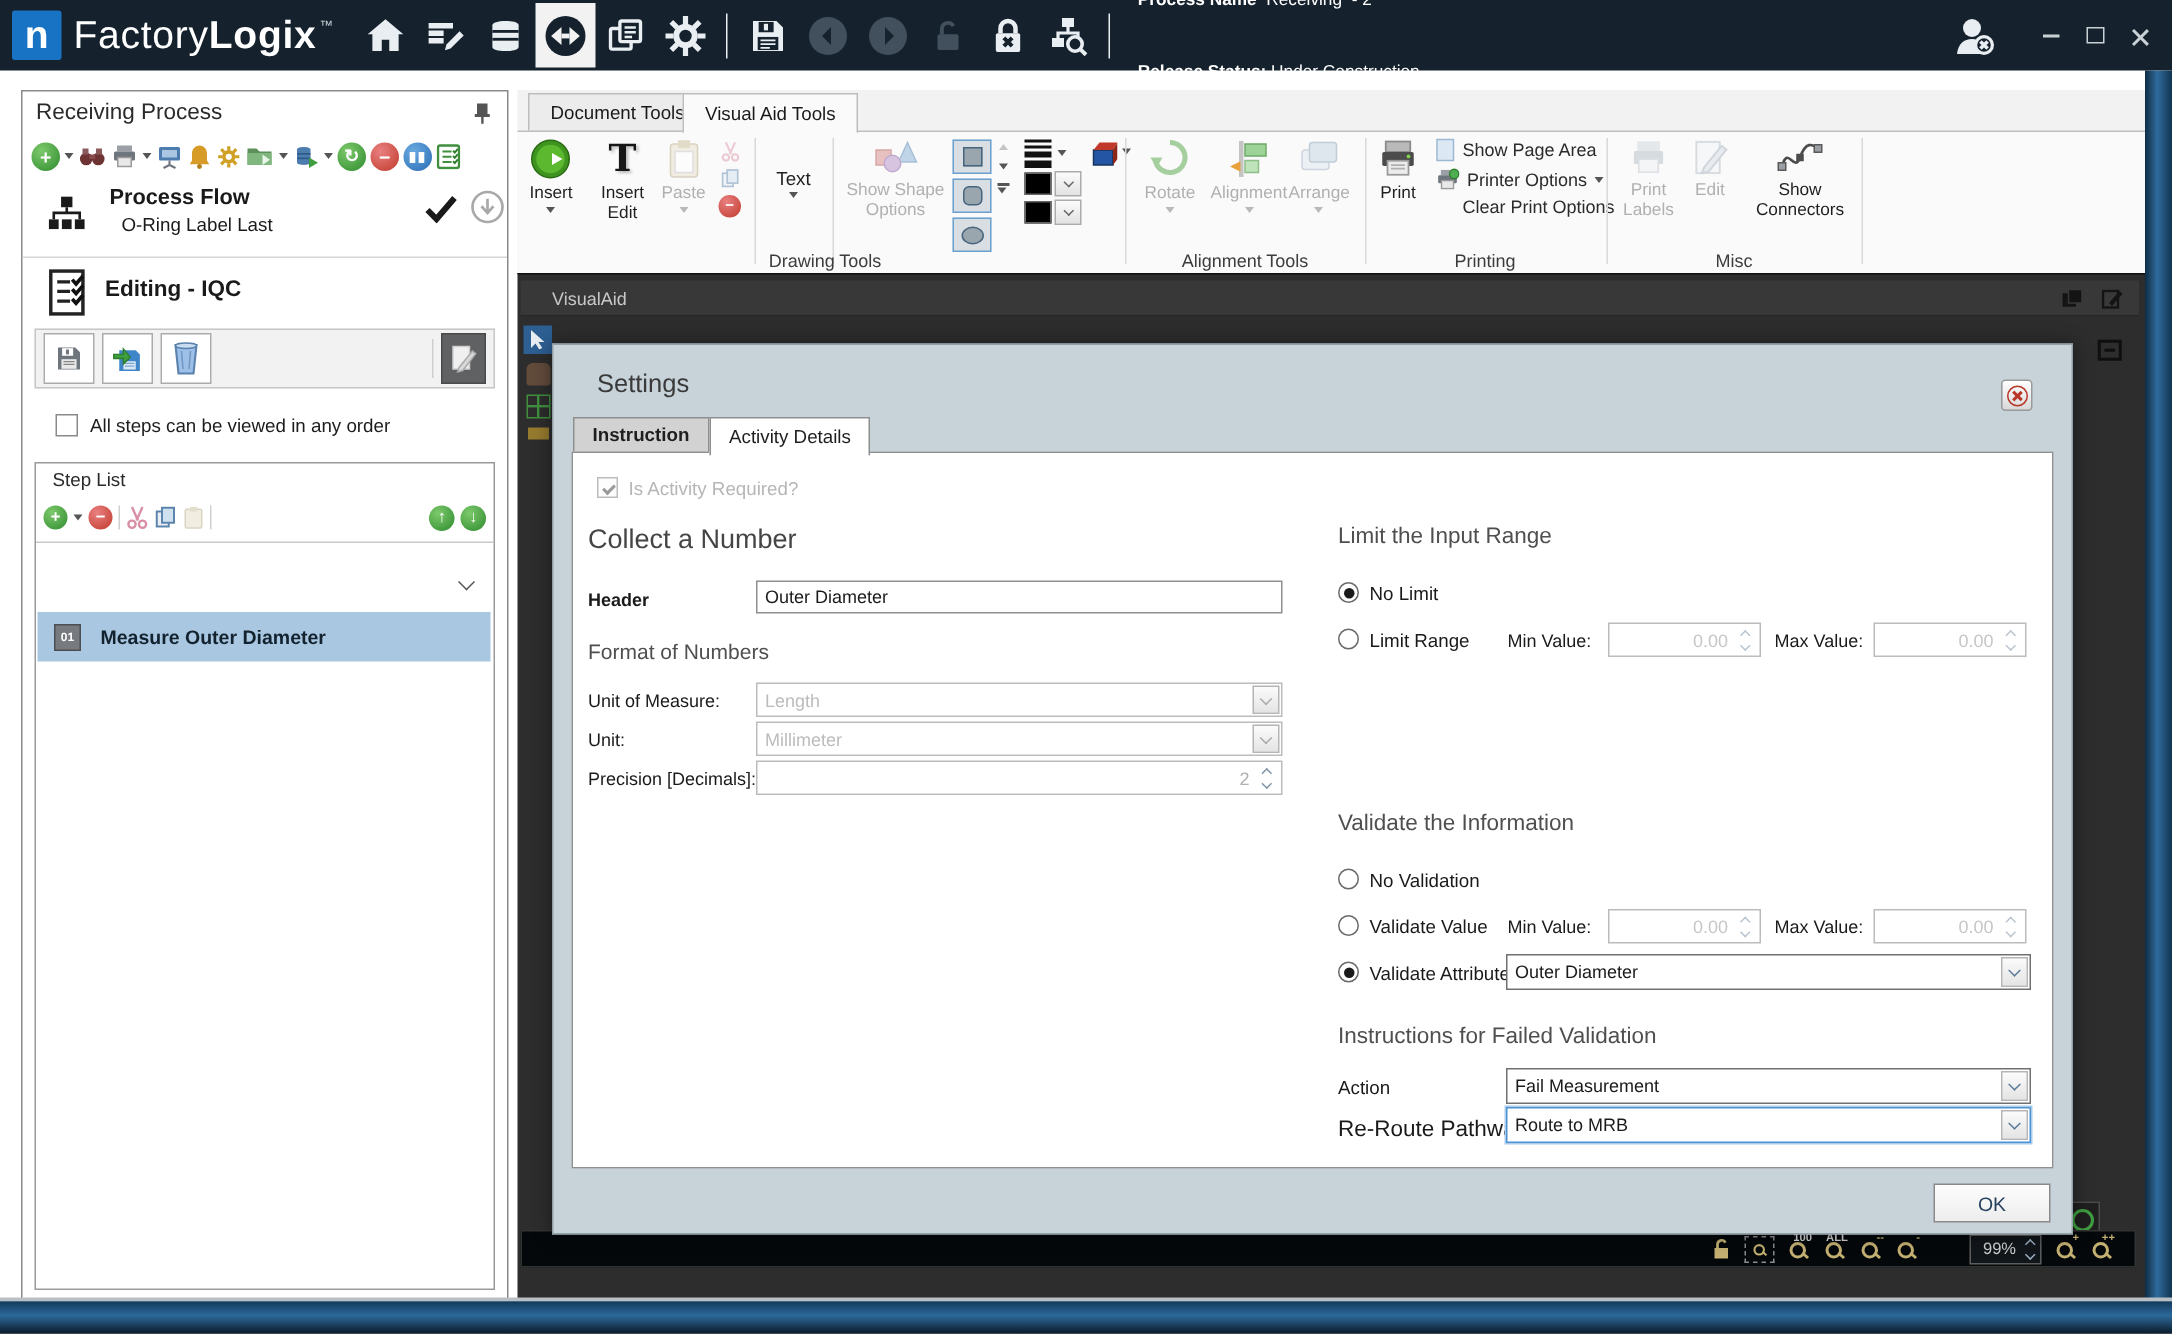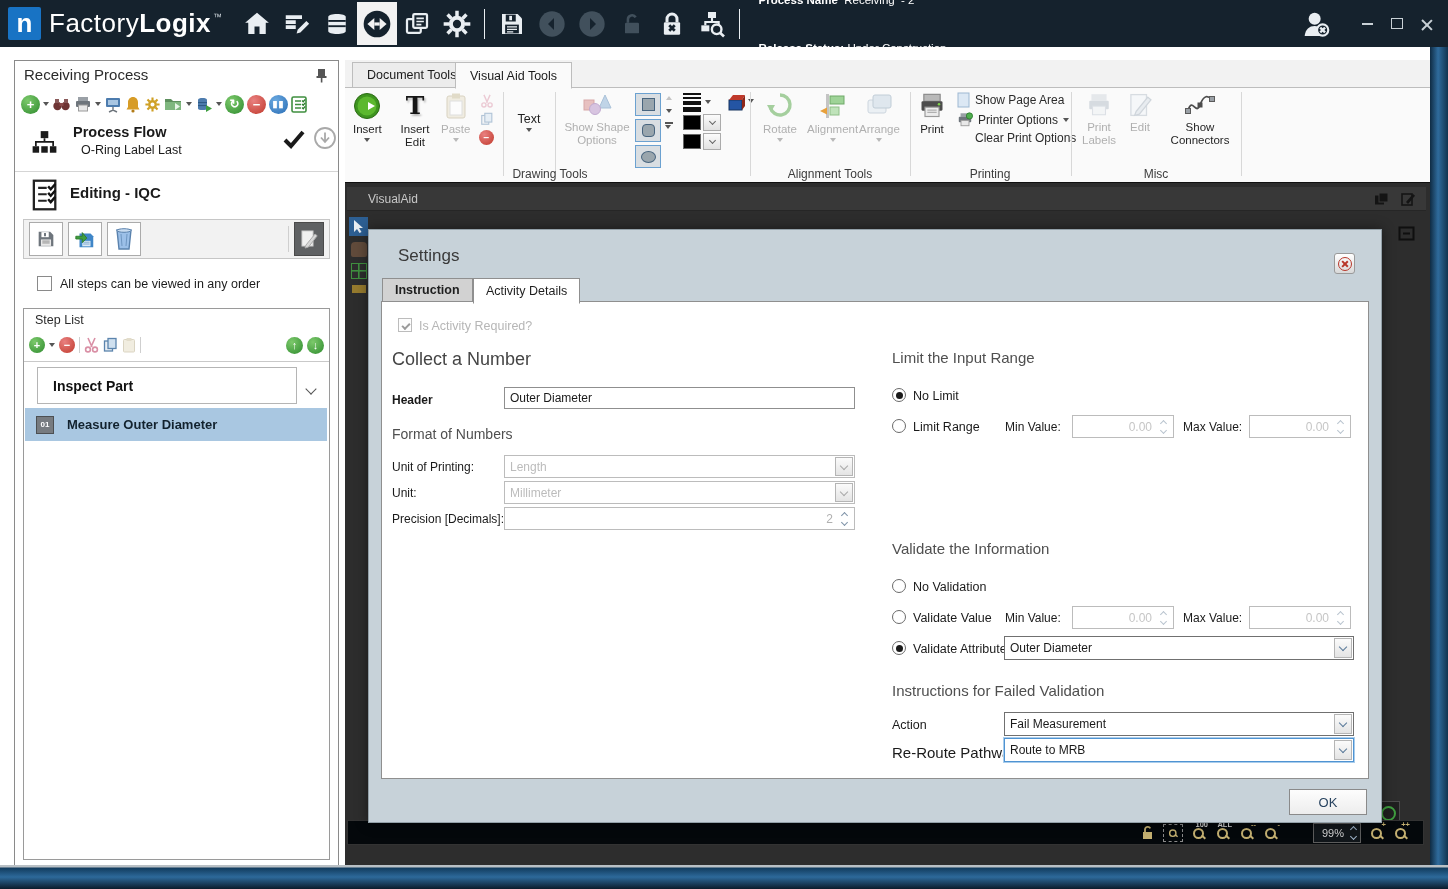--- a/index.html
+++ b/index.html
@@ -407,23 +407,20 @@
               <rect x="1.5" y="2.5" width="11" height="12.5" rx="1" fill="#e5dcc2" stroke="#b6ab86"></rect>
               <rect x="4.5" y="1" width="5" height="3" fill="#c8bd99"></rect>
             </svg>
           </span>
         <span class="vsep"></span>
         <span style="flex:1"></span>
         <span class="ci" style="width:17px;height:17px;font-size:11px;background:radial-gradient(circle at 35% 30%,#7cc96b,#2e8b2e);">↑</span>
         <span class="ci" style="width:17px;height:17px;font-size:11px;background:radial-gradient(circle at 35% 30%,#7cc96b,#2e8b2e);">↓</span>
       </div>
       <div class="divider" style="top:52px;background:#c9c9c9;"></div>
-      <div class="groupbox">
-        <span class="grouptext">Inspect Part</span>
-      </div>
       <span class="abs" style="left:283px;top:70px;"><span class="chv" style="border-color:#555;width:7px;height:7px;"></span></span>
       <div class="steprow">
         <span class="stepnum">01</span>
         <span class="steplabel">Measure Outer Diameter</span>
       </div>
     </div>
   </div>
 
   <div class="ribbon">
     <div class="rtab" style="left:7px;">
@@ -718,21 +715,21 @@
         </div>
       <div class="dpanel">
 
         <span class="cbdis" style="left:16px;top:16px;"></span>
         <span class="flabel dim" style="left:37px;top:17px;font-size:12.5px;">Is Activity Required?</span>
 
         <div class="h1" style="left:10px;top:47px;">Collect a Number</div>
         <span class="flabel b" style="left:10px;top:91px;">Header</span>
         <input class="txtin" style="left: 122px; top: 85px; width: 351px; height: 22px;" value="Outer Diameter">
         <div class="h2" style="left:10px;top:124px;">Format of Numbers</div>
-        <span class="flabel" style="left:10px;top:158px;">Unit of Printing:</span>
+        <span class="flabel" style="left:10px;top:158px;">Unit of Measure:</span>
         <div class="fld dis" style="left:122px;top:153px;width:351px;height:23px;">
           <span class="val">Length</span>
           <span class="dd">
               <span class="chv"></span>
             </span>
         </div>
         <span class="flabel" style="left:10px;top:184px;">Unit:</span>
         <div class="fld dis" style="left:122px;top:179px;width:351px;height:23px;">
           <span class="val">Millimeter</span>
           <span class="dd">

